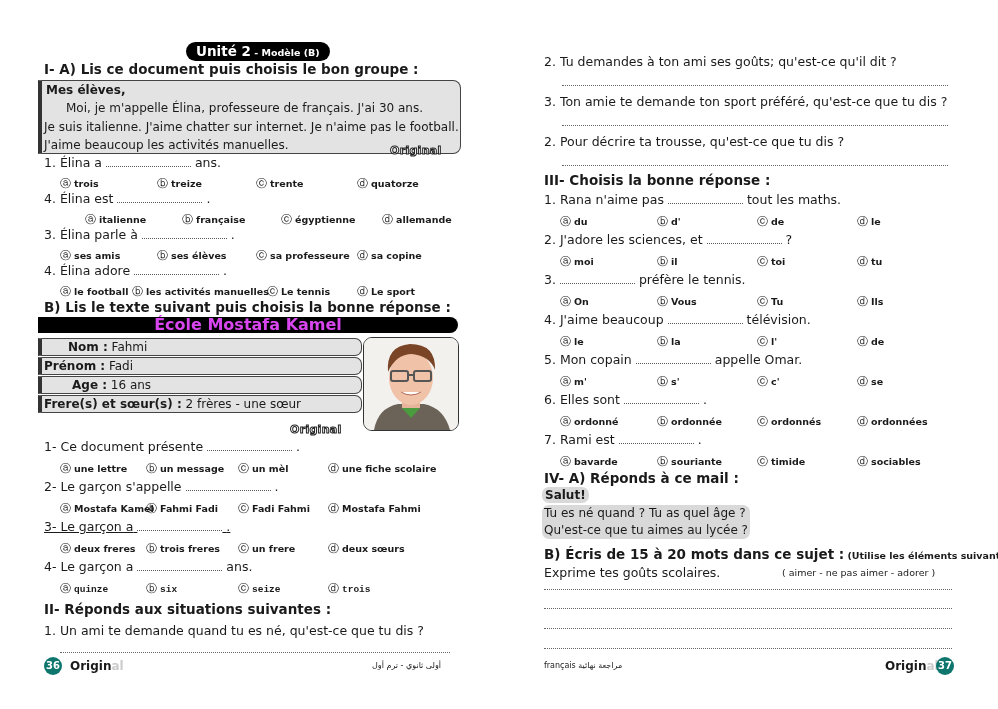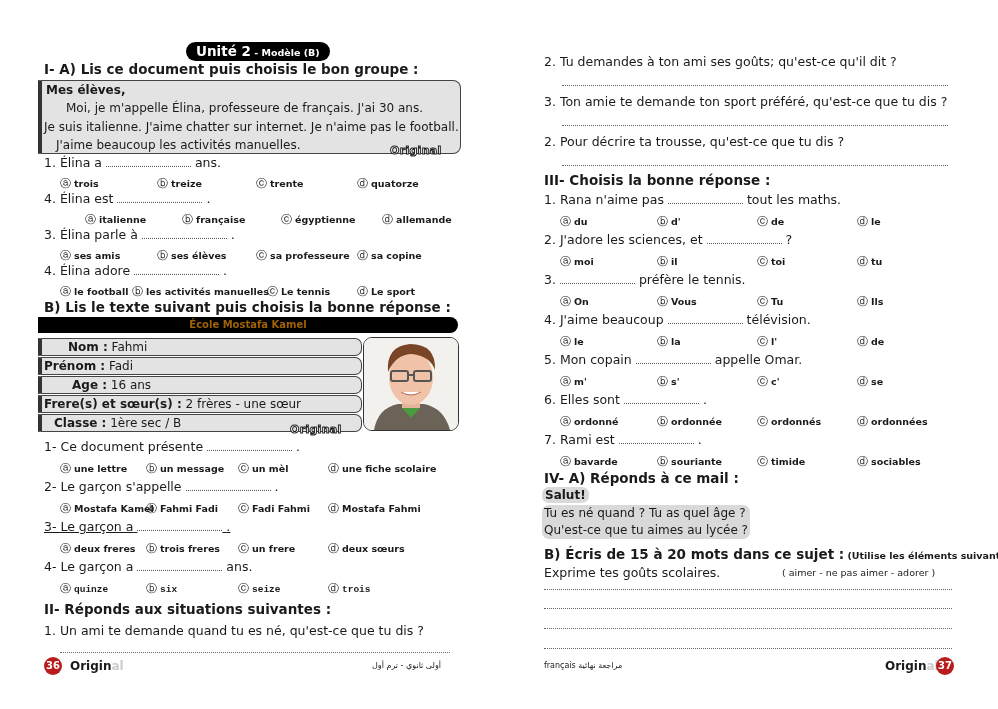--- a/index.html
+++ b/index.html
@@ -12,47 +12,47 @@
   .unit-badge .sub{font-size:9.5px;}
   .sec-title{font-weight:bold;font-size:13.5px;white-space:nowrap;}
   .q{font-size:12.5px;white-space:nowrap;}
   .dots{display:inline-block;border-bottom:1px dotted #555;height:9px;vertical-align:baseline;}
   .opts{font-size:9.5px;font-weight:bold;white-space:nowrap;}
   .opt{position:absolute;top:0;}
   .opt .c{font-weight:normal;font-size:11px;margin-right:3px;}
   .letter-box{left:0;top:80px;width:418px;height:72px;background:#e3e3e3;border:1px solid #444;border-left:4px solid #333;border-radius:0 8px 8px 0;font-size:12px;line-height:19.5px;}
   .letter-box .l{position:absolute;left:4px;white-space:nowrap;}
   .stamp{font-family:"DejaVu Sans",sans-serif;font-weight:bold;font-size:11px;color:#fff;-webkit-text-stroke:1px #222;letter-spacing:0.3px;}
-  .school-bar{left:0;top:317px;width:420px;height:16px;background:#000;color:#a16207;font-weight:bold;font-size:10px;text-align:center;line-height:16px;border-radius:0 8px 8px 0;}
+  .school-bar{left:0;top:317px;width:420px;height:16px;background:#000;color:#d946ef;font-weight:bold;font-size:16px;text-align:center;line-height:16px;border-radius:0 8px 8px 0;}
   .field{left:0;width:315px;height:16px;background:#e3e3e3;border:1px solid #444;border-left:4px solid #333;border-radius:0 7px 7px 0;font-size:12px;line-height:16px;white-space:nowrap;}
   .field b{font-weight:bold;}
   .photo{left:325px;top:337px;width:94px;height:92px;border:1px solid #333;border-radius:9px;overflow:hidden;background:#f4f2ef;}
   .answer-line{border-bottom:1px dotted #666;height:1px;}
   .mail-bubble{background:#d9d9d9;border-radius:7px;font-size:12px;}
-  .footer-num{width:18px;height:18px;border-radius:50%;background:#b91c1c;color:#fff;font-weight:bold;font-size:10px;text-align:center;line-height:18px;}
+  .footer-num{width:18px;height:18px;border-radius:50%;background:#0f766e;color:#fff;font-weight:bold;font-size:10px;text-align:center;line-height:18px;}
   .brand{font-weight:bold;font-size:12px;}
   .brand .ghost{color:#ccc;}
   .ar{font-size:8px;direction:rtl;white-space:nowrap;}
 </style>
 </head>
 <body>
 
 <div class="page left">
 
   <div class="abs unit-badge">
     <span>Unité 2</span><span class="sub"> - Modèle (B)</span>
   </div>
 
   <div class="abs sec-title" style="left:6px;top:61px;">I- A) Lis ce document puis choisis le bon groupe :</div>
 
   <div class="abs letter-box">
     <div class="l" style="top:0;font-weight:bold;">Mes élèves,</div>
     <div class="l" style="top:18px;left:24px;">Moi, je m'appelle Élina, professeure de français. J'ai 30 ans.</div>
     <div class="l" style="top:37px;left:2px;">Je suis italienne. J'aime chatter sur internet. Je n'aime pas le football.</div>
-    <div class="l" style="top:55px;left:2px;margin-left:12px;">J'aime beaucoup les activités manuelles.</div>
+    <div class="l" style="top:55px;left:2px;">J'aime beaucoup les activités manuelles.</div>
     <div class="abs stamp" style="left:348px;top:60px;">Original</div>
   </div>
 
   <div class="abs q" style="left:6px;top:155px;">
     <span>1. Élina a</span>
     <span class="dots" style="width:85px;"></span>
     <span>ans.</span>
   </div>
   <div class="abs opts" style="left:22px;top:176px;width:400px;height:12px;">
     <span class="opt" style="left:0"><span class="c">ⓐ</span><span>trois</span></span>
@@ -97,21 +97,20 @@
     <span class="opt" style="left:297px"><span class="c">ⓓ</span><span>Le sport</span></span>
   </div>
 
   <div class="abs sec-title" style="left:6px;top:299px;">B) Lis le texte suivant puis choisis la bonne réponse :</div>
   <div class="abs school-bar">École Mostafa Kamel</div>
 
   <div class="abs field" style="top:338px;padding-left:26px;width:293px;"><b>Nom :</b><span> Fahmi</span></div>
   <div class="abs field" style="top:357px;padding-left:2px;width:317px;"><b>Prénom :</b><span> Fadi</span></div>
   <div class="abs field" style="top:376px;padding-left:30px;width:289px;"><b>Age :</b><span> 16 ans</span></div>
   <div class="abs field" style="top:395px;padding-left:2px;width:317px;"><b>Frere(s) et sœur(s) :</b><span> 2 frères - une sœur</span></div>
-  <div class="abs field" style="top:414px;padding-left:12px;width:307px;"><b>Classe :</b><span> 1ère sec / B</span></div>
   <div class="abs stamp" style="left:252px;top:423px;">Original</div>
 
   <div class="abs photo">
     <svg width="94" height="92" viewBox="0 0 94 92">
       <rect width="94" height="92" fill="#f3f1ee"></rect>
       <path d="M10 92 Q14 70 34 66 L60 66 Q80 70 86 92 Z" fill="#6b6258"></path>
       <path d="M38 70 L47 80 L56 70 Z" fill="#4a9c3e"></path>
       <rect x="38" y="54" width="18" height="16" fill="#e6b49a"></rect>
       <ellipse cx="47" cy="40" rx="22" ry="27" fill="#f0c2a8"></ellipse>
       <path d="M24 34 Q22 8 46 6 Q72 6 71 32 Q66 18 48 16 Q32 16 24 34 Z" fill="#7a4426"></path>

